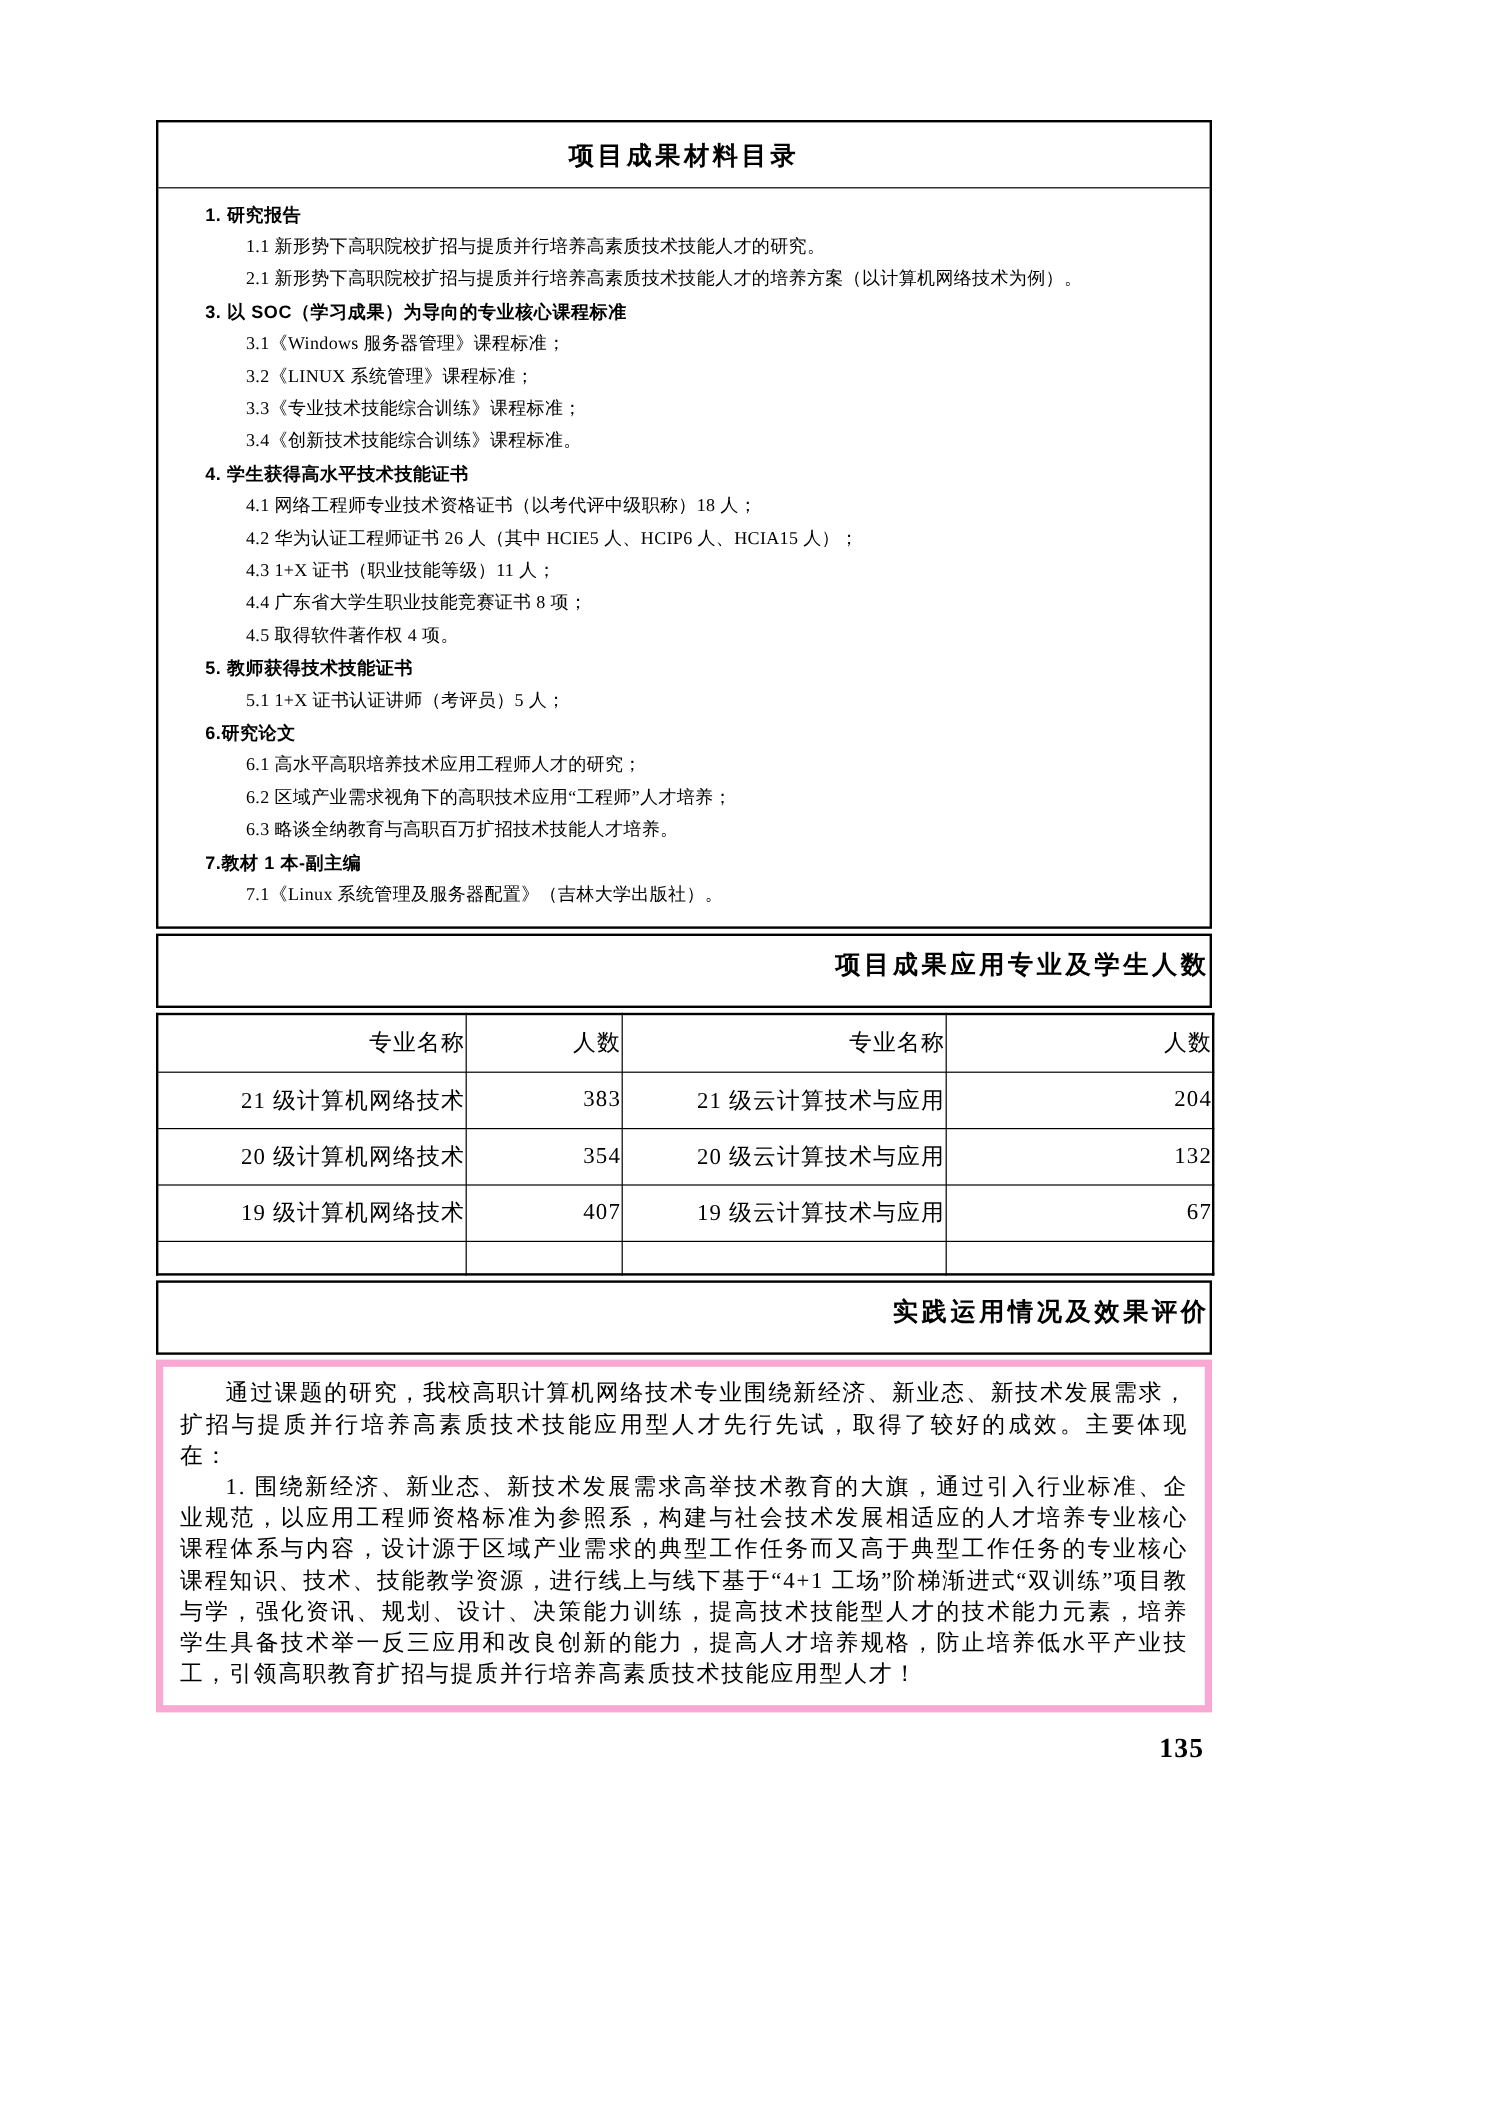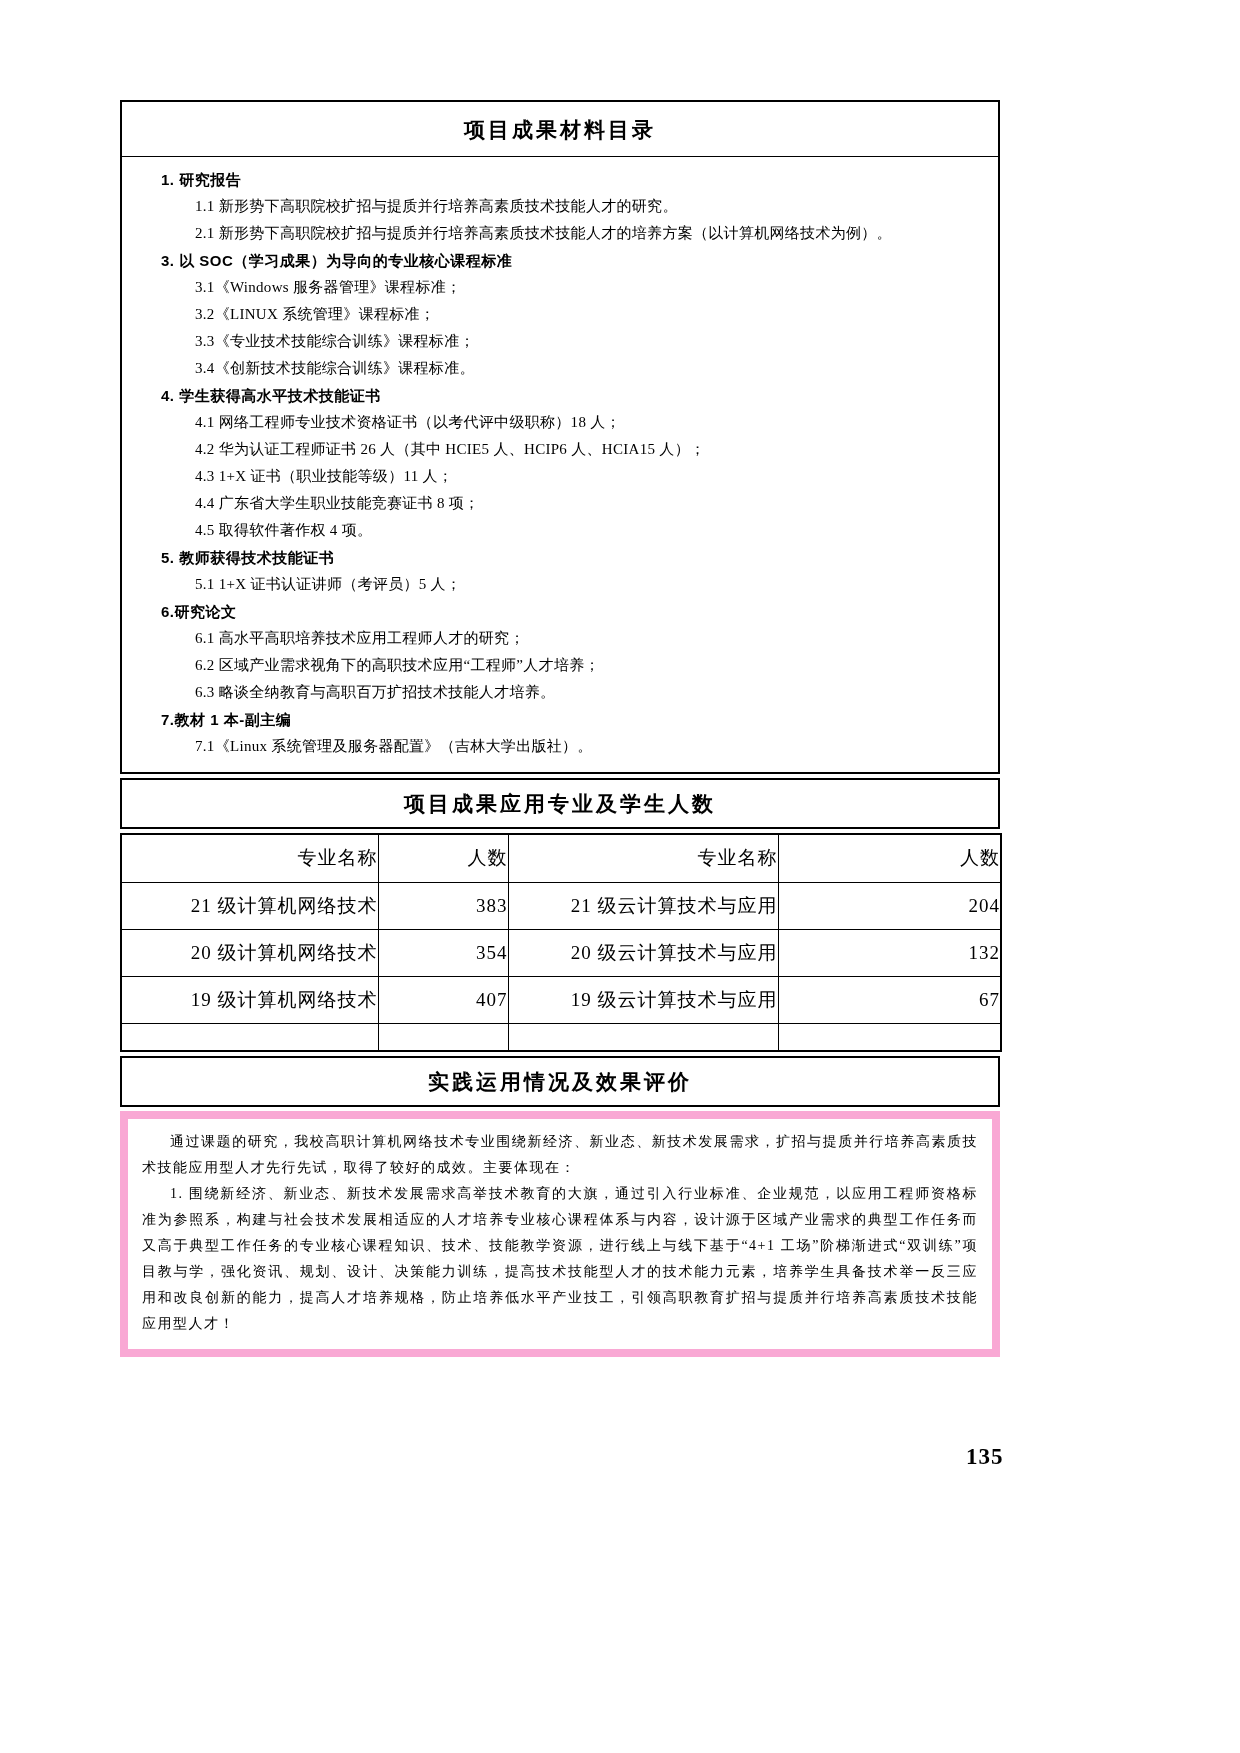--- a/index.html
+++ b/index.html
@@ -7,21 +7,21 @@
   body {
     width: 1240px;
     height: 1753px;
     position: relative;
     font-family: "Liberation Serif", "DejaVu Serif", serif;
     color: #000;
     overflow: hidden;
   }
   .page {
     position: absolute;
-    left: 120px;
+    left: 130px;
     top: 100px;
     width: 880px;
   }
   .box { border: 2px solid #000; background: #fff; }
 
   
   .directory-title {
     text-align: center;
     font-family: "Liberation Sans", "DejaVu Sans", sans-serif;
     font-weight: bold;
@@ -43,26 +43,26 @@
   }
   .dir-sub {
     text-indent: 72px;
     letter-spacing: 0.3px;
   }
 
   
   .section-title-box {
     margin-top: 4px;
     border: 2px solid #000;
-    text-align: center;
+    text-align: right;
     font-family: "Liberation Sans", "DejaVu Sans", sans-serif;
     font-weight: bold;
     font-size: 21px;
     letter-spacing: 3px;
-    padding: 10px 0 9px 0;
+    padding: 10px 0 20px 0;
     background: #fff;
   }
 
   
   table.app-table {
     margin-top: 4px;
     width: 880px;
     border-collapse: collapse;
     table-layout: fixed;
     border: 2px solid #000;
@@ -75,23 +75,23 @@
     font-weight: normal;
     height: 47px;
     letter-spacing: 1px;
   }
   table.app-table tr.header-row td { height: 48px; }
   table.app-table tr.empty-row td { height: 28px; }
 
   
   .eval-text {
     margin-top: 4px;
-    border: 8px solid #f9a8d4;
+    border: 6px solid #f9a8d4;
     padding: 10px 14px 12px 14px;
-    font-size: 14px;
+    font-size: 19px;
     line-height: 26px;
     text-align: justify;
     letter-spacing: 1.5px;
   }
   .eval-text p { text-indent: 2em; }
 
   .page-number {
     position: absolute;
     left: 966px;
     top: 1444px;

